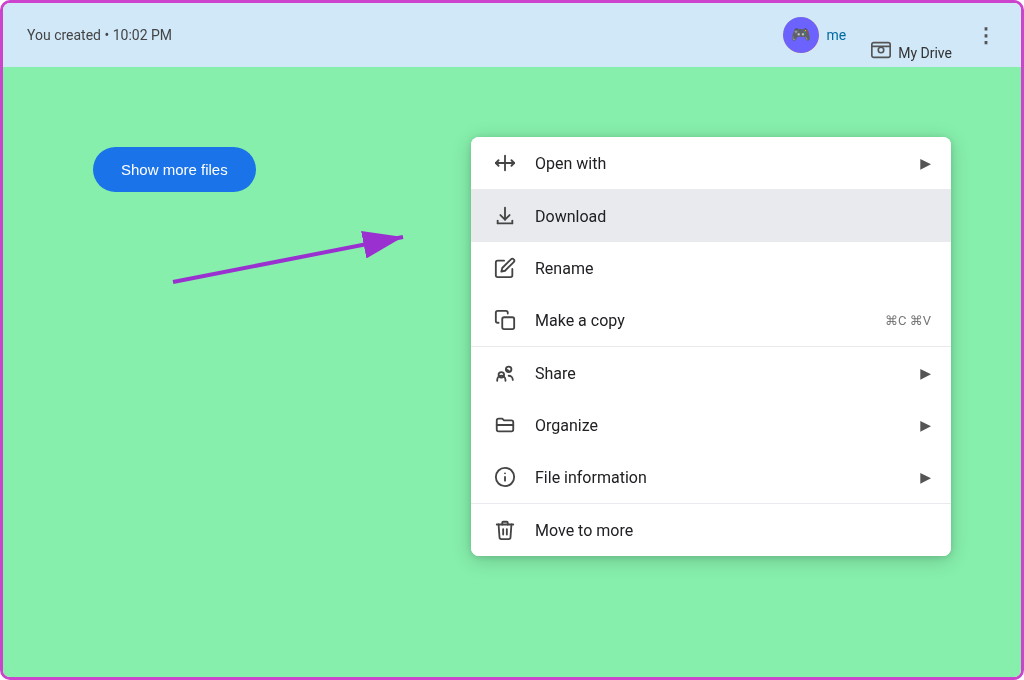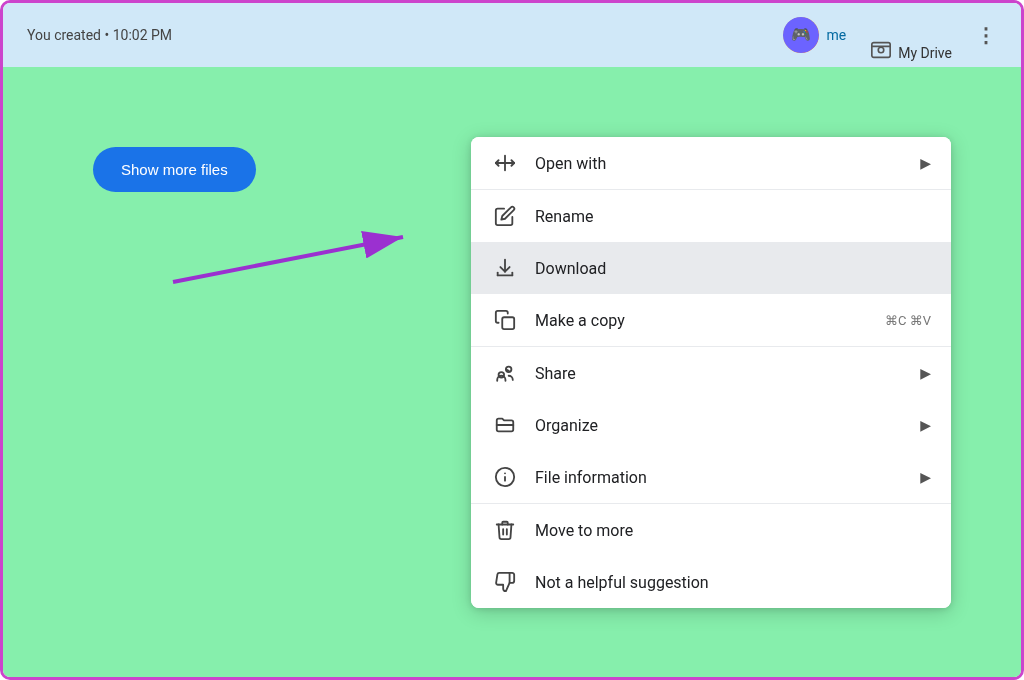--- a/index.html
+++ b/index.html
@@ -224,44 +224,44 @@
             <path d="M12 4v16"></path>
               <path d="M2 12h20"></path>
           </svg>
         </span>
         <span class="menu-label">Open with</span>
         <span class="menu-arrow">▶</span>
       </div>
     </div>
 
     <div class="menu-section">
-      <div class="menu-item">
-        <span class="menu-icon">
-          <svg class="icon-svg" viewBox="0 0 24 24" fill="none" stroke="#444" stroke-width="2" stroke-linecap="round" stroke-linejoin="round">
-            <path d="M11 4H4a2 2 0 0 0-2 2v14a2 2 0 0 0 2 2h14a2 2 0 0 0 2-2v-7"></path>
-            <path d="M18.5 2.5a2.121 2.121 0 0 1 3 3L12 15l-4 1 1-4 9.5-9.5z"></path>
-          </svg>
-        </span>
-        <span class="menu-label">Rename</span>
-      </div>
       <div class="menu-item highlighted">
         <span class="menu-icon">
           <svg class="icon-svg" viewBox="0 0 24 24" fill="none" stroke="#444" stroke-width="2" stroke-linecap="round" stroke-linejoin="round">
             <path d="M12 3v13"></path>
               <path d="M7 11l5 5 5-5"></path>
             <path d="M4 20h16"></path>
             <path d="M4 17v3"></path>
               <path d="M20 17v3"></path>
           </svg>
         </span>
         <span class="menu-label">Download</span>
       </div>
       <div class="menu-item">
         <span class="menu-icon">
           <svg class="icon-svg" viewBox="0 0 24 24" fill="none" stroke="#444" stroke-width="2" stroke-linecap="round" stroke-linejoin="round">
+            <path d="M11 4H4a2 2 0 0 0-2 2v14a2 2 0 0 0 2 2h14a2 2 0 0 0 2-2v-7"></path>
+            <path d="M18.5 2.5a2.121 2.121 0 0 1 3 3L12 15l-4 1 1-4 9.5-9.5z"></path>
+          </svg>
+        </span>
+        <span class="menu-label">Rename</span>
+      </div>
+      <div class="menu-item">
+        <span class="menu-icon">
+          <svg class="icon-svg" viewBox="0 0 24 24" fill="none" stroke="#444" stroke-width="2" stroke-linecap="round" stroke-linejoin="round">
             <rect x="9" y="9" width="13" height="13" rx="2"></rect>
             <path d="M5 15H4a2 2 0 0 1-2-2V4a2 2 0 0 1 2-2h9a2 2 0 0 1 2 2v1"></path>
           </svg>
         </span>
         <span class="menu-label">Make a copy</span>
         <span class="menu-shortcut">⌘C ⌘V</span>
       </div>
     </div>
 
     <div class="menu-section">
@@ -307,25 +307,16 @@
           <svg class="icon-svg" viewBox="0 0 24 24" fill="none" stroke="#444" stroke-width="2" stroke-linecap="round" stroke-linejoin="round">
             <polyline points="3 6 5 6 21 6"></polyline>
             <path d="M19 6l-1 14a2 2 0 0 1-2 2H8a2 2 0 0 1-2-2L5 6"></path>
             <path d="M10 11v6"></path>
               <path d="M14 11v6"></path>
             <path d="M9 6V4a1 1 0 0 1 1-1h4a1 1 0 0 1 1 1v2"></path>
           </svg>
         </span>
         <span class="menu-label">Move to more</span>
       </div>
-      <div class="menu-item">
-        <span class="menu-icon">
-          <svg class="icon-svg" viewBox="0 0 24 24" fill="none" stroke="#444" stroke-width="2" stroke-linecap="round" stroke-linejoin="round">
-            <path d="M10 15v4a3 3 0 0 0 3 3l4-9V2H5.72a2 2 0 0 0-2 1.7l-1.38 9a2 2 0 0 0 2 2.3H10z"></path>
-            <path d="M17 2h2.67A2.31 2.31 0 0 1 22 4v7a2.31 2.31 0 0 1-2.33 2H17"></path>
-          </svg>
-        </span>
-        <span class="menu-label">Not a helpful suggestion</span>
-      </div>
     </div>
 
   </div>
 </div>
 
 </body></html>

